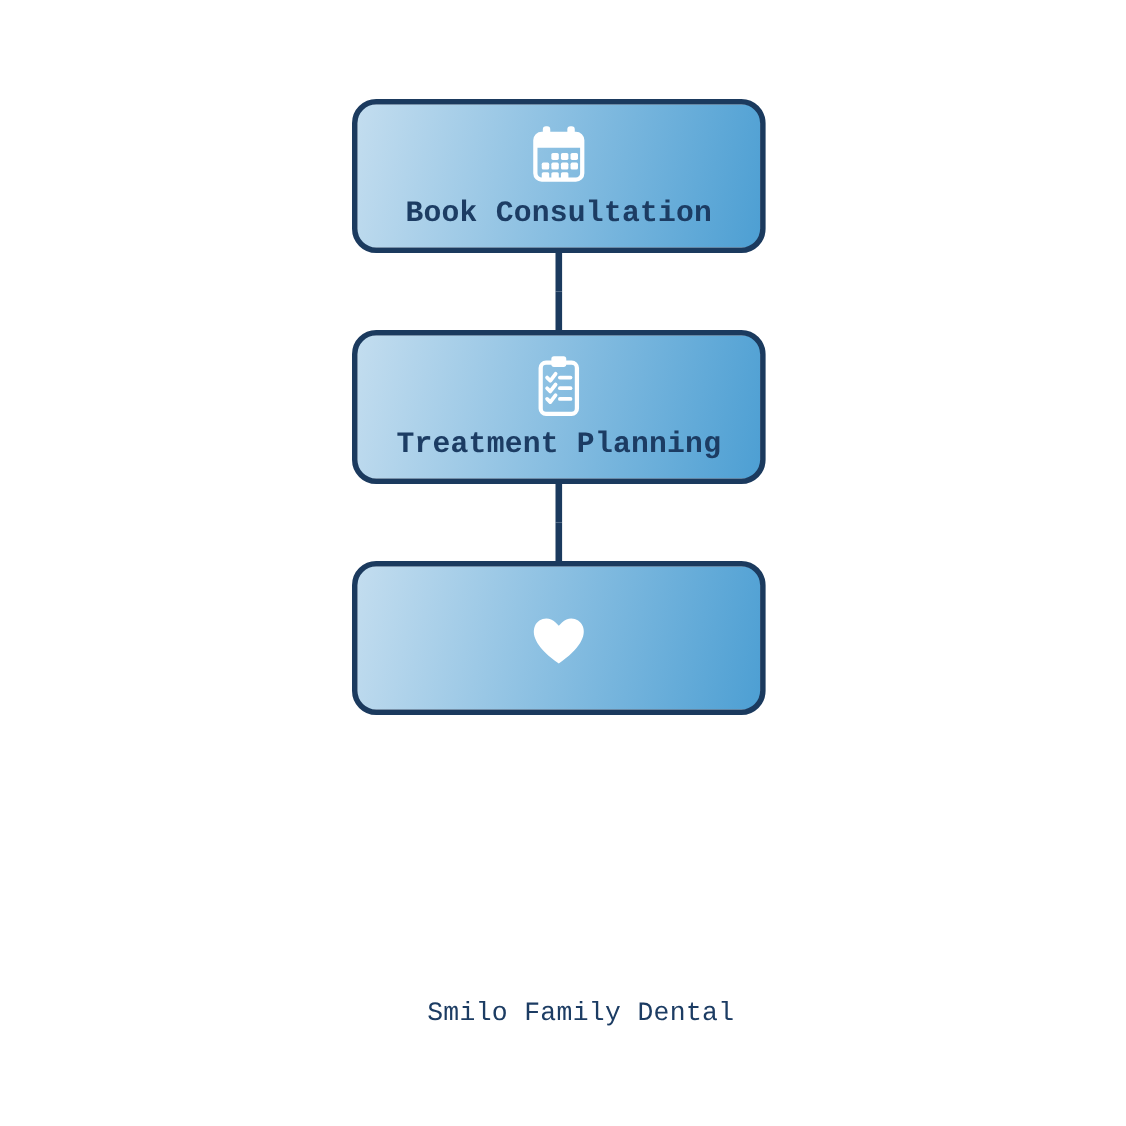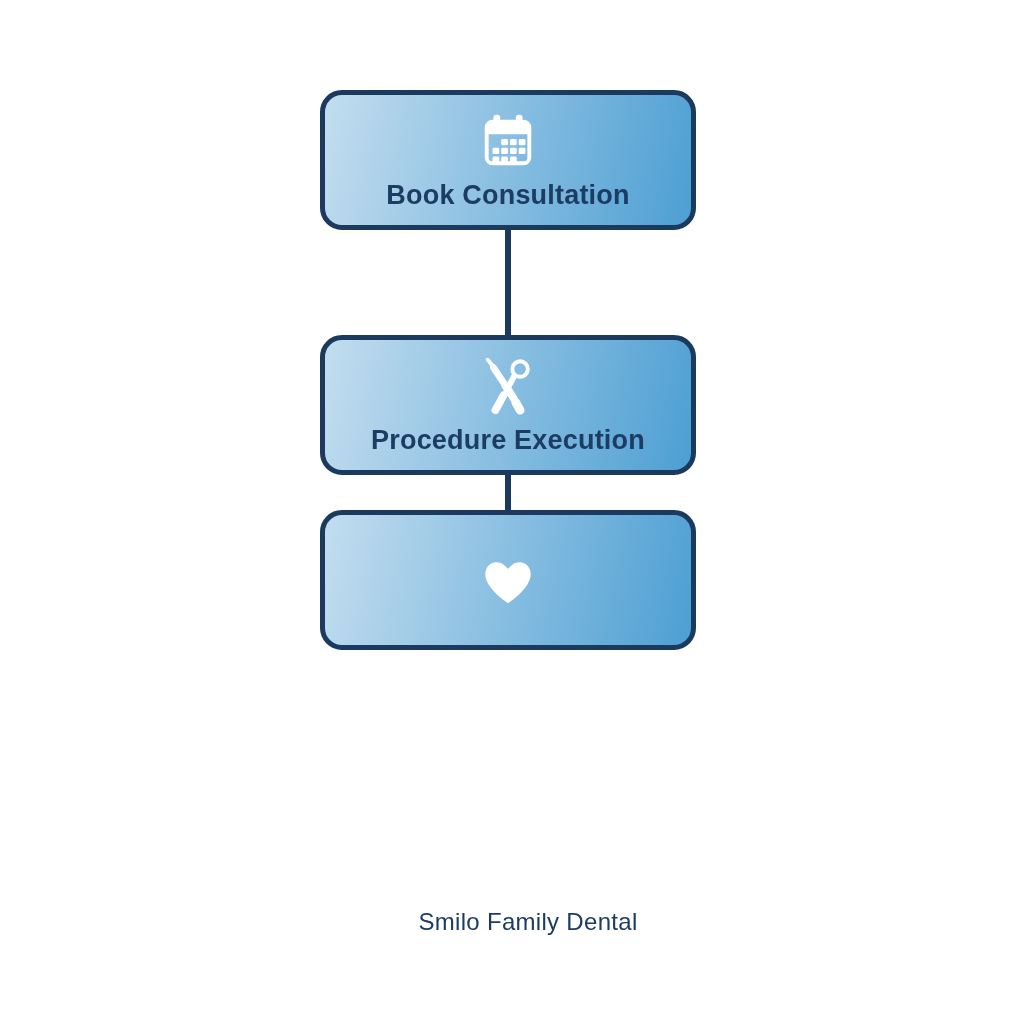--- a/index.html
+++ b/index.html
@@ -8,20 +8,21 @@
     width: 1024px;
     height: 1024px;
     background: var(--background, #ffffff);
     font-family: "Liberation Sans", sans-serif;
     overflow: hidden;
   }
   .canvas {
     position: relative;
     width: 836px;
     height: 1024px;
+    font-family: Liberation Mono, monospace;
   }
   .flow {
     position: absolute;
     left: 320px;
     top: 90px;
     width: 376px;
     display: flex;
     flex-direction: column;
     align-items: center;
   }
@@ -105,39 +106,38 @@
         </svg>
       </div>
       <div class="step-label">Book Consultation</div>
     </div>
 
     <div class="connector"></div>
 
 
     <div class="connector"></div>
 
+    <div class="step-box">
+      <div class="step-icon">
+        <svg viewBox="0 0 64 64" fill="none">
+          <rect x="15" y="10" width="34" height="48" rx="5" stroke="#ffffff" stroke-width="4" fill="none"></rect>
+          <rect x="25" y="4" width="14" height="10" rx="2.5" fill="#ffffff"></rect>
+          <polyline points="21,24 24,27 29,20.5" stroke="#ffffff" stroke-width="3.5" stroke-linecap="round" stroke-linejoin="round"></polyline>
+          <line x1="33" y1="24" x2="43" y2="24" stroke="#ffffff" stroke-width="3.5" stroke-linecap="round"></line>
+          <polyline points="21,34 24,37 29,30.5" stroke="#ffffff" stroke-width="3.5" stroke-linecap="round" stroke-linejoin="round"></polyline>
+          <line x1="33" y1="34" x2="43" y2="34" stroke="#ffffff" stroke-width="3.5" stroke-linecap="round"></line>
+          <polyline points="21,44 24,47 29,40.5" stroke="#ffffff" stroke-width="3.5" stroke-linecap="round" stroke-linejoin="round"></polyline>
+          <line x1="33" y1="44" x2="43" y2="44" stroke="#ffffff" stroke-width="3.5" stroke-linecap="round"></line>
+        </svg>
+      </div>
+      <div class="step-label">Treatment Planning</div>
+    </div>
 
     <div class="connector"></div>
 
-    <div class="step-box">
-      <div class="step-icon">
-        <svg viewBox="0 0 64 64" fill="none">
-
-          <circle cx="44.5" cy="14.5" r="8" stroke="#ffffff" stroke-width="4" fill="none"></circle>
-          <line x1="38.5" y1="21.5" x2="30.5" y2="36.5" stroke="#ffffff" stroke-width="6" stroke-linecap="round"></line>
-          <line x1="27.5" y1="41.5" x2="19" y2="57" stroke="#ffffff" stroke-width="8" stroke-linecap="round"></line>
-
-          <line x1="11" y1="5" x2="17" y2="12" stroke="#ffffff" stroke-width="4" stroke-linecap="round"></line>
-          <line x1="17" y1="13" x2="27" y2="28" stroke="#ffffff" stroke-width="7" stroke-linecap="round"></line>
-          <line x1="29" y1="31" x2="38" y2="45" stroke="#ffffff" stroke-width="8" stroke-linecap="round"></line>
-          <line x1="40" y1="49" x2="44.5" y2="57" stroke="#ffffff" stroke-width="9" stroke-linecap="round"></line>
-        </svg>
-      </div>
-      <div class="step-label">Procedure Execution</div>
-    </div>
 
     <div class="connector"></div>
 
     <div class="step-box">
       <div class="step-icon">
         <svg viewBox="0 0 64 64" fill="none">
           <path d="M32 56 C 12 42 6 30 9.5 21 C 12.5 13.5 22.5 11 29 17.5 L 32 20.5 L 35 17.5 C 41.5 11 51.5 13.5 54.5 21 C 58 30 52 42 32 56 Z" fill="#ffffff"></path>
         </svg>
       </div>
     </div>

